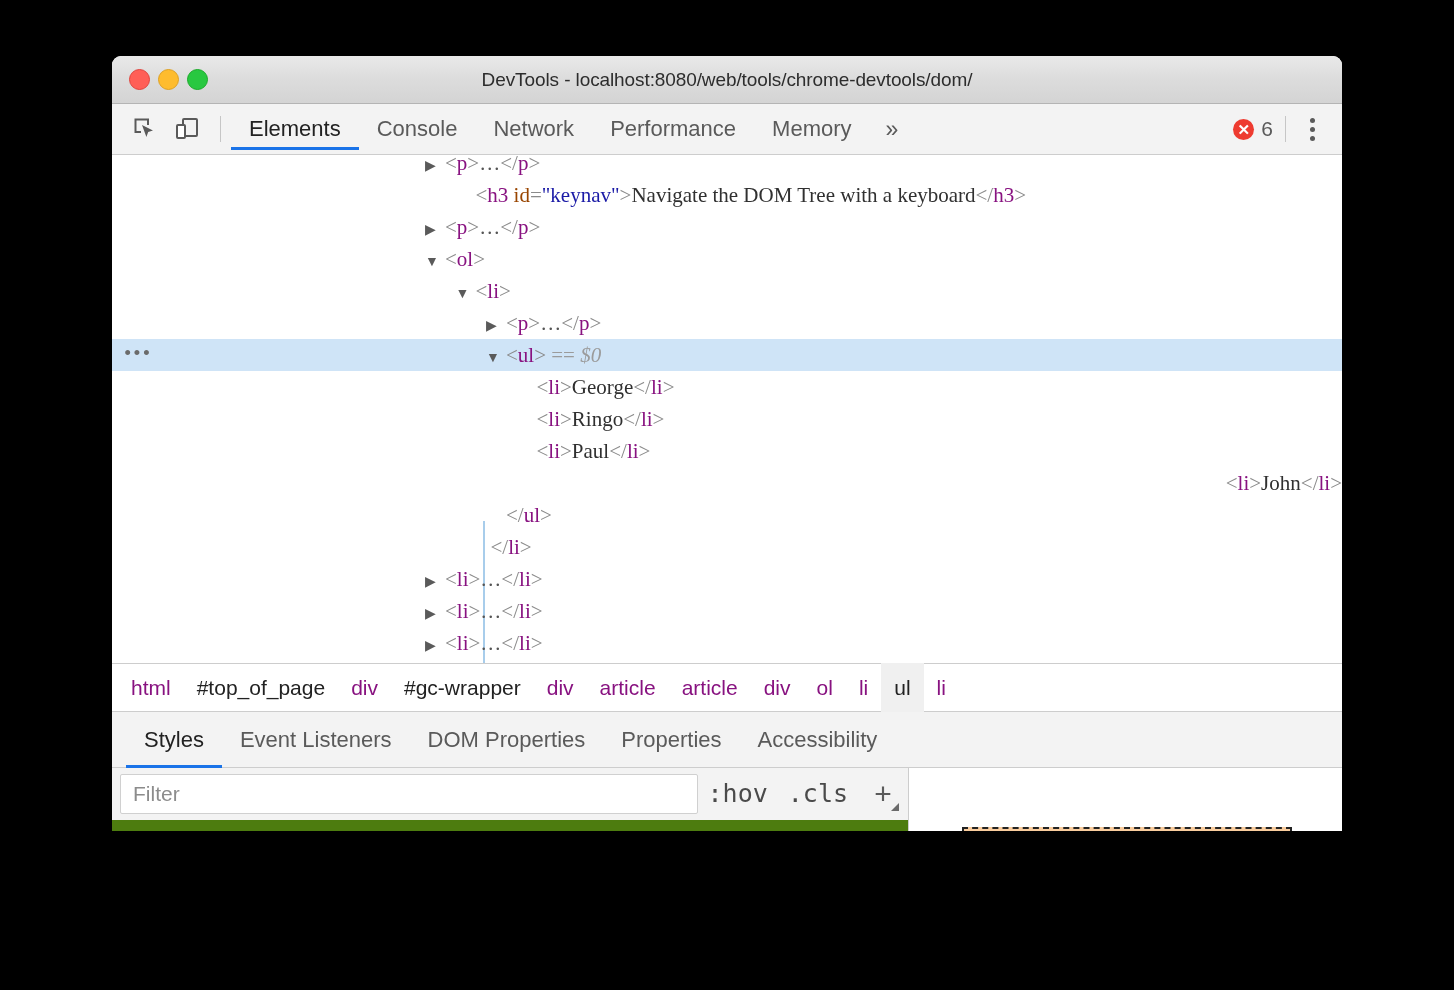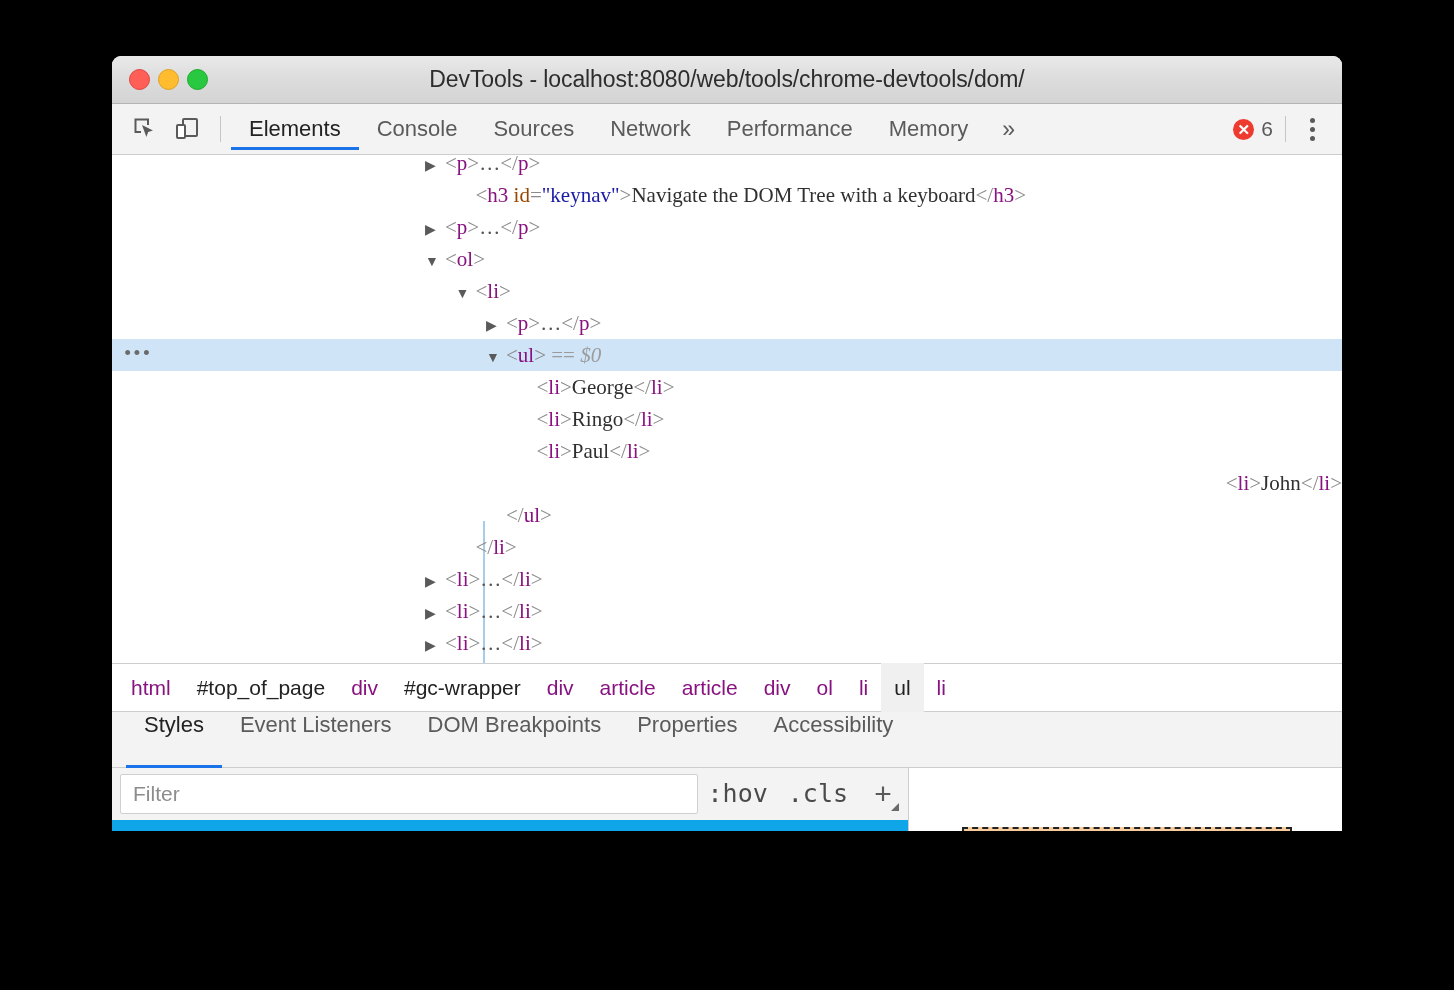--- a/index.html
+++ b/index.html
@@ -55,21 +55,21 @@
     width: 19px;
     height: 19px;
     border-radius: 50%;
     display: block;
   }
   .light.close  { background: #ff5f57; border: 0.5px solid #e0443e; }
   .light.min    { background: #febc2e; border: 0.5px solid #dea123; }
   .light.max    { background: #28c840; border: 0.5px solid #1aab29; }
 
   #window-title {
-    font-size: 23px;
+    font-size: 19px;
     color: #2d2d2d;
     font-family: "Liberation Sans", sans-serif;
     letter-spacing: -0.1px;
     white-space: nowrap;
   }
 
   
   #tabbar {
     position: relative;
     height: 51px;
@@ -236,41 +236,41 @@
     border-bottom: 1px solid #cdcdcd;
     display: flex;
     align-items: center;
     padding-left: 14px;
     box-sizing: border-box;
   }
   .sb-tab {
     position: relative;
     height: 56px;
     display: flex;
-    align-items: flex-start;
+    align-items: center;
     padding: 0 18px;
     font-size: 22px;
     color: #5a5a5a;
     white-space: nowrap;
     box-sizing: border-box;
   }
   .sb-tab.active { color: #222222; }
   .sb-tab.active::after {
     content: "";
     position: absolute;
     left: 0; right: 0; bottom: 0;
     height: 3px;
     background: #1a73e8;
   }
 
   
   #styles-pane {
     position: relative;
     height: 114px;
-    background: #0ea5e9;
+    background: #4d7c0f;
     display: flex;
   }
   #styles-left {
     width: 797px;
     flex: 0 0 797px;
     border-right: 1px solid #cdcdcd;
     box-sizing: border-box;
   }
   #filter-row {
     height: 52px;
@@ -371,23 +371,20 @@
       </div>
       <div class="tb-sep"></div>
 
       <div class="panel-tab active">
         <span>Elements</span>
       </div>
       <div class="panel-tab">
         <span>Console</span>
       </div>
       <div class="panel-tab">
-        <span>Sources</span>
-      </div>
-      <div class="panel-tab">
         <span>Network</span>
       </div>
       <div class="panel-tab">
         <span>Performance</span>
       </div>
       <div class="panel-tab">
         <span>Memory</span>
       </div>
       <div class="chev-more">
         <span>»</span>
@@ -440,21 +437,21 @@
           </div>
           <div class="dom-row" style="position: absolute; left: 0px; right: 0px; top: 280px;">
             <span class="row-inner" style="padding-left: 404.5px;"><span class="tw empty">&nbsp;</span><span class="punct">&lt;</span><span class="tag">li</span><span class="punct">&gt;</span><span class="text">Paul</span><span class="punct">&lt;/</span><span class="tag">li</span><span class="punct">&gt;</span></span>
           </div>
           <div class="dom-row" style="position: absolute; left: 0px; right: 0px; top: 312px;">
             <span class="row-inner" style="padding-left: 404.5px; text-align: right;"><span class="tw empty">&nbsp;</span><span class="punct">&lt;</span><span class="tag">li</span><span class="punct">&gt;</span><span class="text">John</span><span class="punct">&lt;/</span><span class="tag">li</span><span class="punct">&gt;</span></span>
           </div>
           <div class="dom-row" style="position: absolute; left: 0px; right: 0px; top: 344px;">
             <span class="row-inner" style="padding-left: 374px;"><span class="tw empty">&nbsp;</span><span class="punct">&lt;/</span><span class="tag">ul</span><span class="punct">&gt;</span></span>
           </div>
-          <div class="dom-row" style="position: absolute; left: 0px; right: 0px; top: 376px;">
+          <div class="dom-row" style="position: absolute; left: 0px; right: 0px; top: 376px; padding-left: 15px;">
             <span class="row-inner" style="padding-left: 343.5px;"><span class="tw empty">&nbsp;</span><span class="punct">&lt;/</span><span class="tag">li</span><span class="punct">&gt;</span></span>
           </div>
           <div class="dom-row" style="position: absolute; left: 0px; right: 0px; top: 408px;">
             <span class="row-inner" style="padding-left: 313px;"><span class="tw">▶</span><span class="punct">&lt;</span><span class="tag">li</span><span class="punct">&gt;</span><span class="ellip">…</span><span class="punct">&lt;/</span><span class="tag">li</span><span class="punct">&gt;</span></span>
           </div>
           <div class="dom-row" style="position: absolute; left: 0px; right: 0px; top: 440px;">
             <span class="row-inner" style="padding-left: 313px;"><span class="tw">▶</span><span class="punct">&lt;</span><span class="tag">li</span><span class="punct">&gt;</span><span class="ellip">…</span><span class="punct">&lt;/</span><span class="tag">li</span><span class="punct">&gt;</span></span>
           </div>
           <div class="dom-row" style="position: absolute; left: 0px; right: 0px; top: 472px;">
             <span class="row-inner" style="padding-left: 313px;"><span class="tw">▶</span><span class="punct">&lt;</span><span class="tag">li</span><span class="punct">&gt;</span><span class="ellip">…</span><span class="punct">&lt;/</span><span class="tag">li</span><span class="punct">&gt;</span></span>
@@ -481,21 +478,21 @@
       </div>
 
     <div id="sidebar-tabs">
         <div class="sb-tab active">
           <span>Styles</span>
         </div>
         <div class="sb-tab">
           <span>Event Listeners</span>
         </div>
         <div class="sb-tab">
-          <span>DOM Breakpoints</span>
+          <span>DOM Properties</span>
         </div>
         <div class="sb-tab">
           <span>Properties</span>
         </div>
         <div class="sb-tab">
           <span>Accessibility</span>
         </div>
       </div>
 
     <div id="styles-pane">

